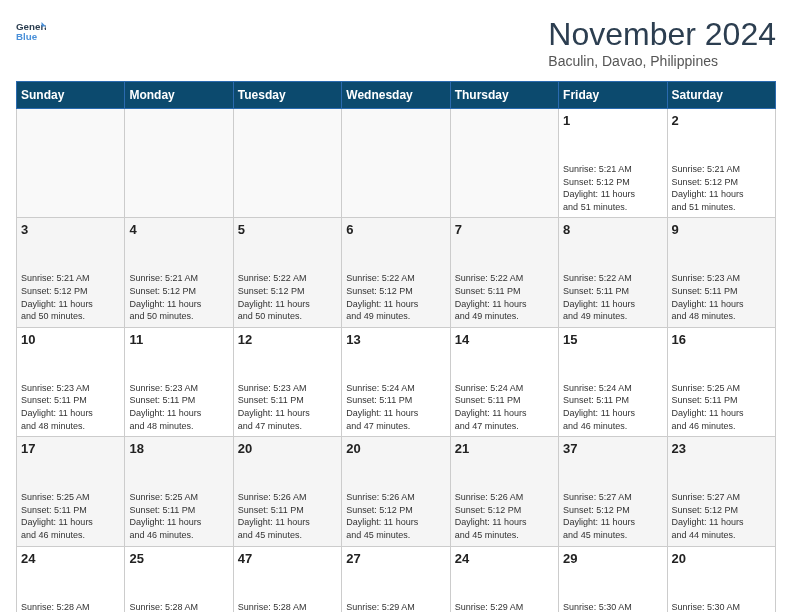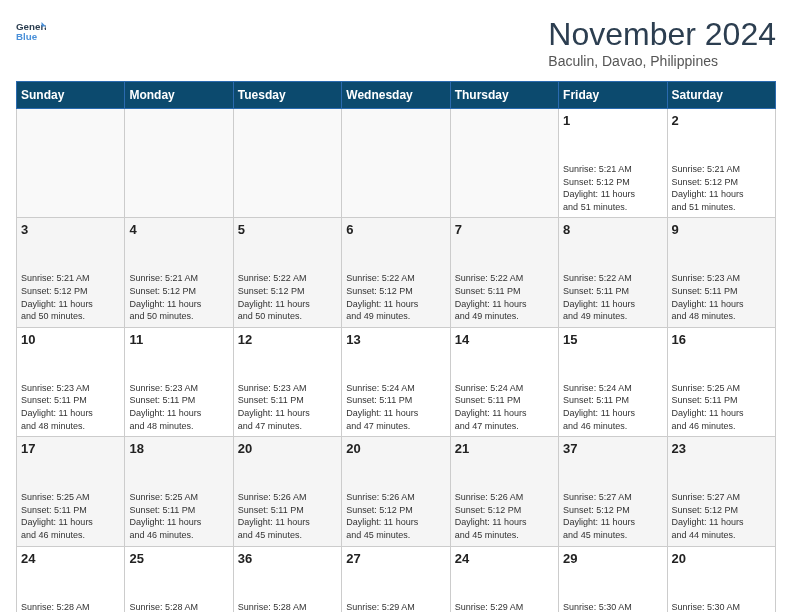--- a/index.html
+++ b/index.html
@@ -216,21 +216,21 @@
       <tr>
         <td>
           <div class="day-num">24</div>
           <div class="day-info">Sunrise: 5:28 AM<br>Sunset: 5:12 PM<br>Daylight: 11 hours<br>and 44 minutes.</div>
         </td>
         <td>
           <div class="day-num">25</div>
           <div class="day-info">Sunrise: 5:28 AM<br>Sunset: 5:12 PM<br>Daylight: 11 hours<br>and 44 minutes.</div>
         </td>
         <td>
-          <div class="day-num">36</div>
+          <div class="day-num">47</div>
           <div class="day-info">Sunrise: 5:28 AM<br>Sunset: 5:13 PM<br>Daylight: 11 hours<br>and 44 minutes.</div>
         </td>
         <td>
           <div class="day-num">27</div>
           <div class="day-info">Sunrise: 5:29 AM<br>Sunset: 5:13 PM<br>Daylight: 11 hours<br>and 43 minutes.</div>
         </td>
         <td>
           <div class="day-num">24</div>
           <div class="day-info">Sunrise: 5:29 AM<br>Sunset: 5:13 PM<br>Daylight: 11 hours<br>and 43 minutes.</div>
         </td>

